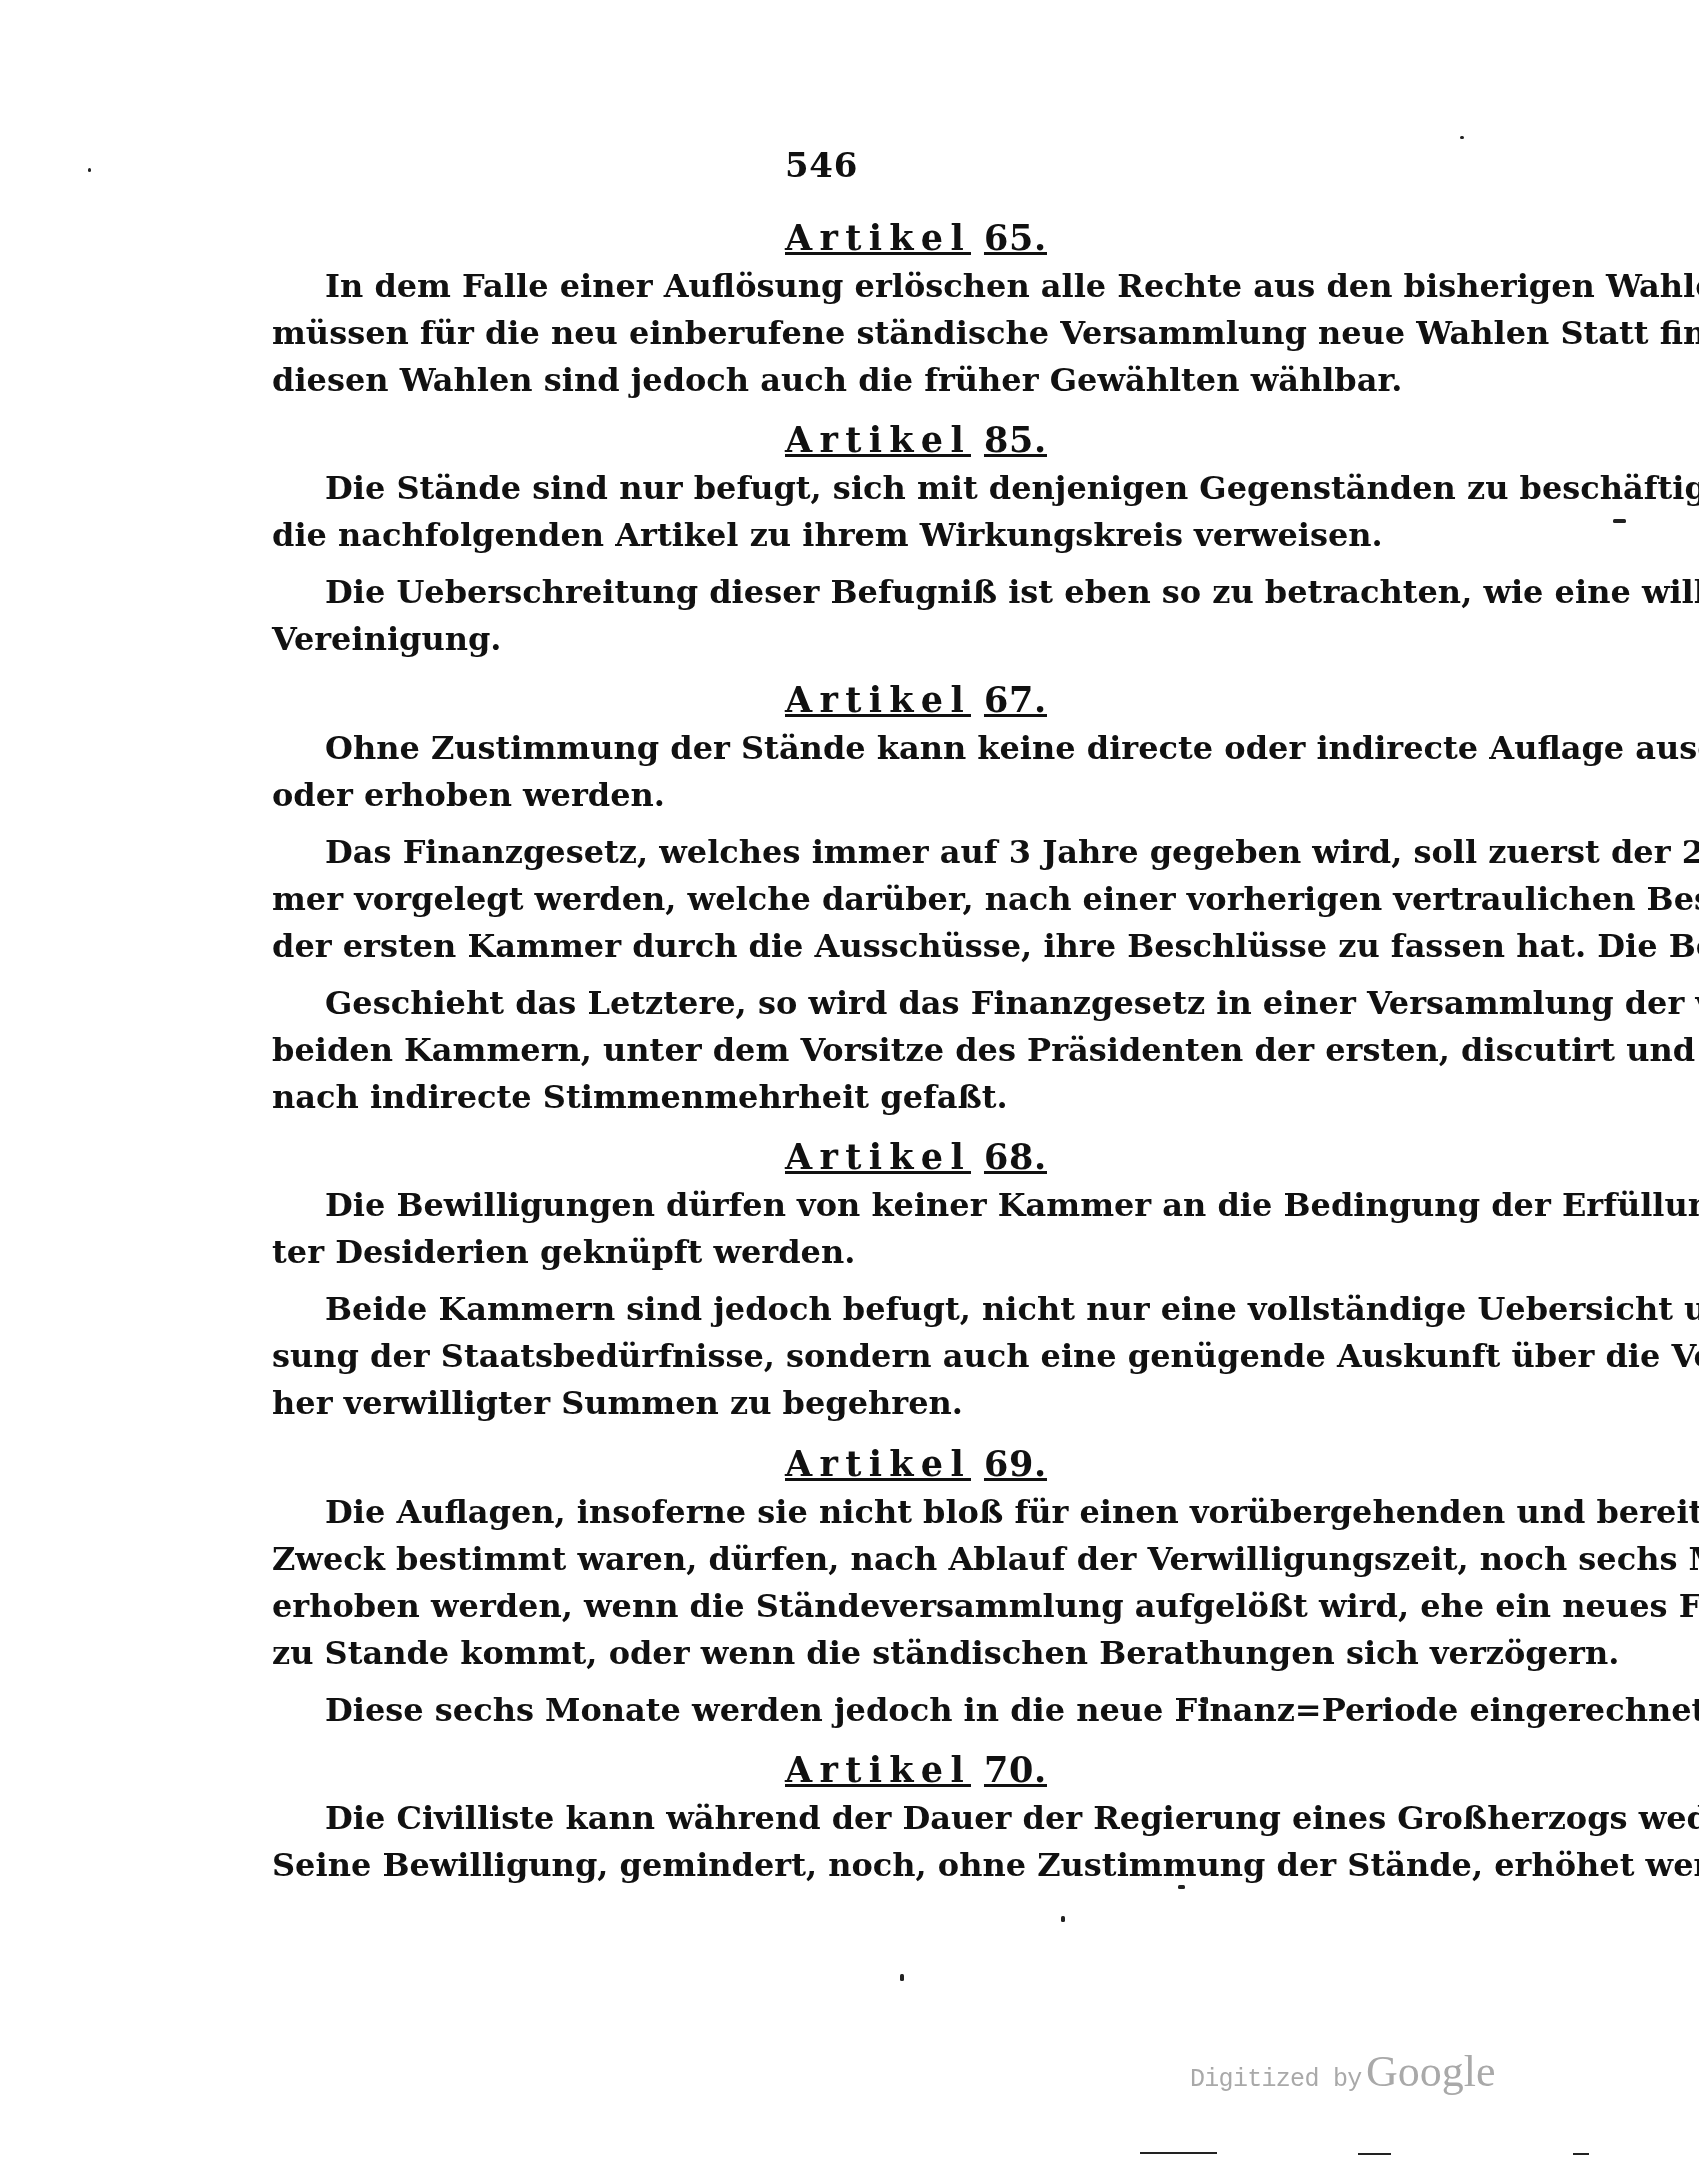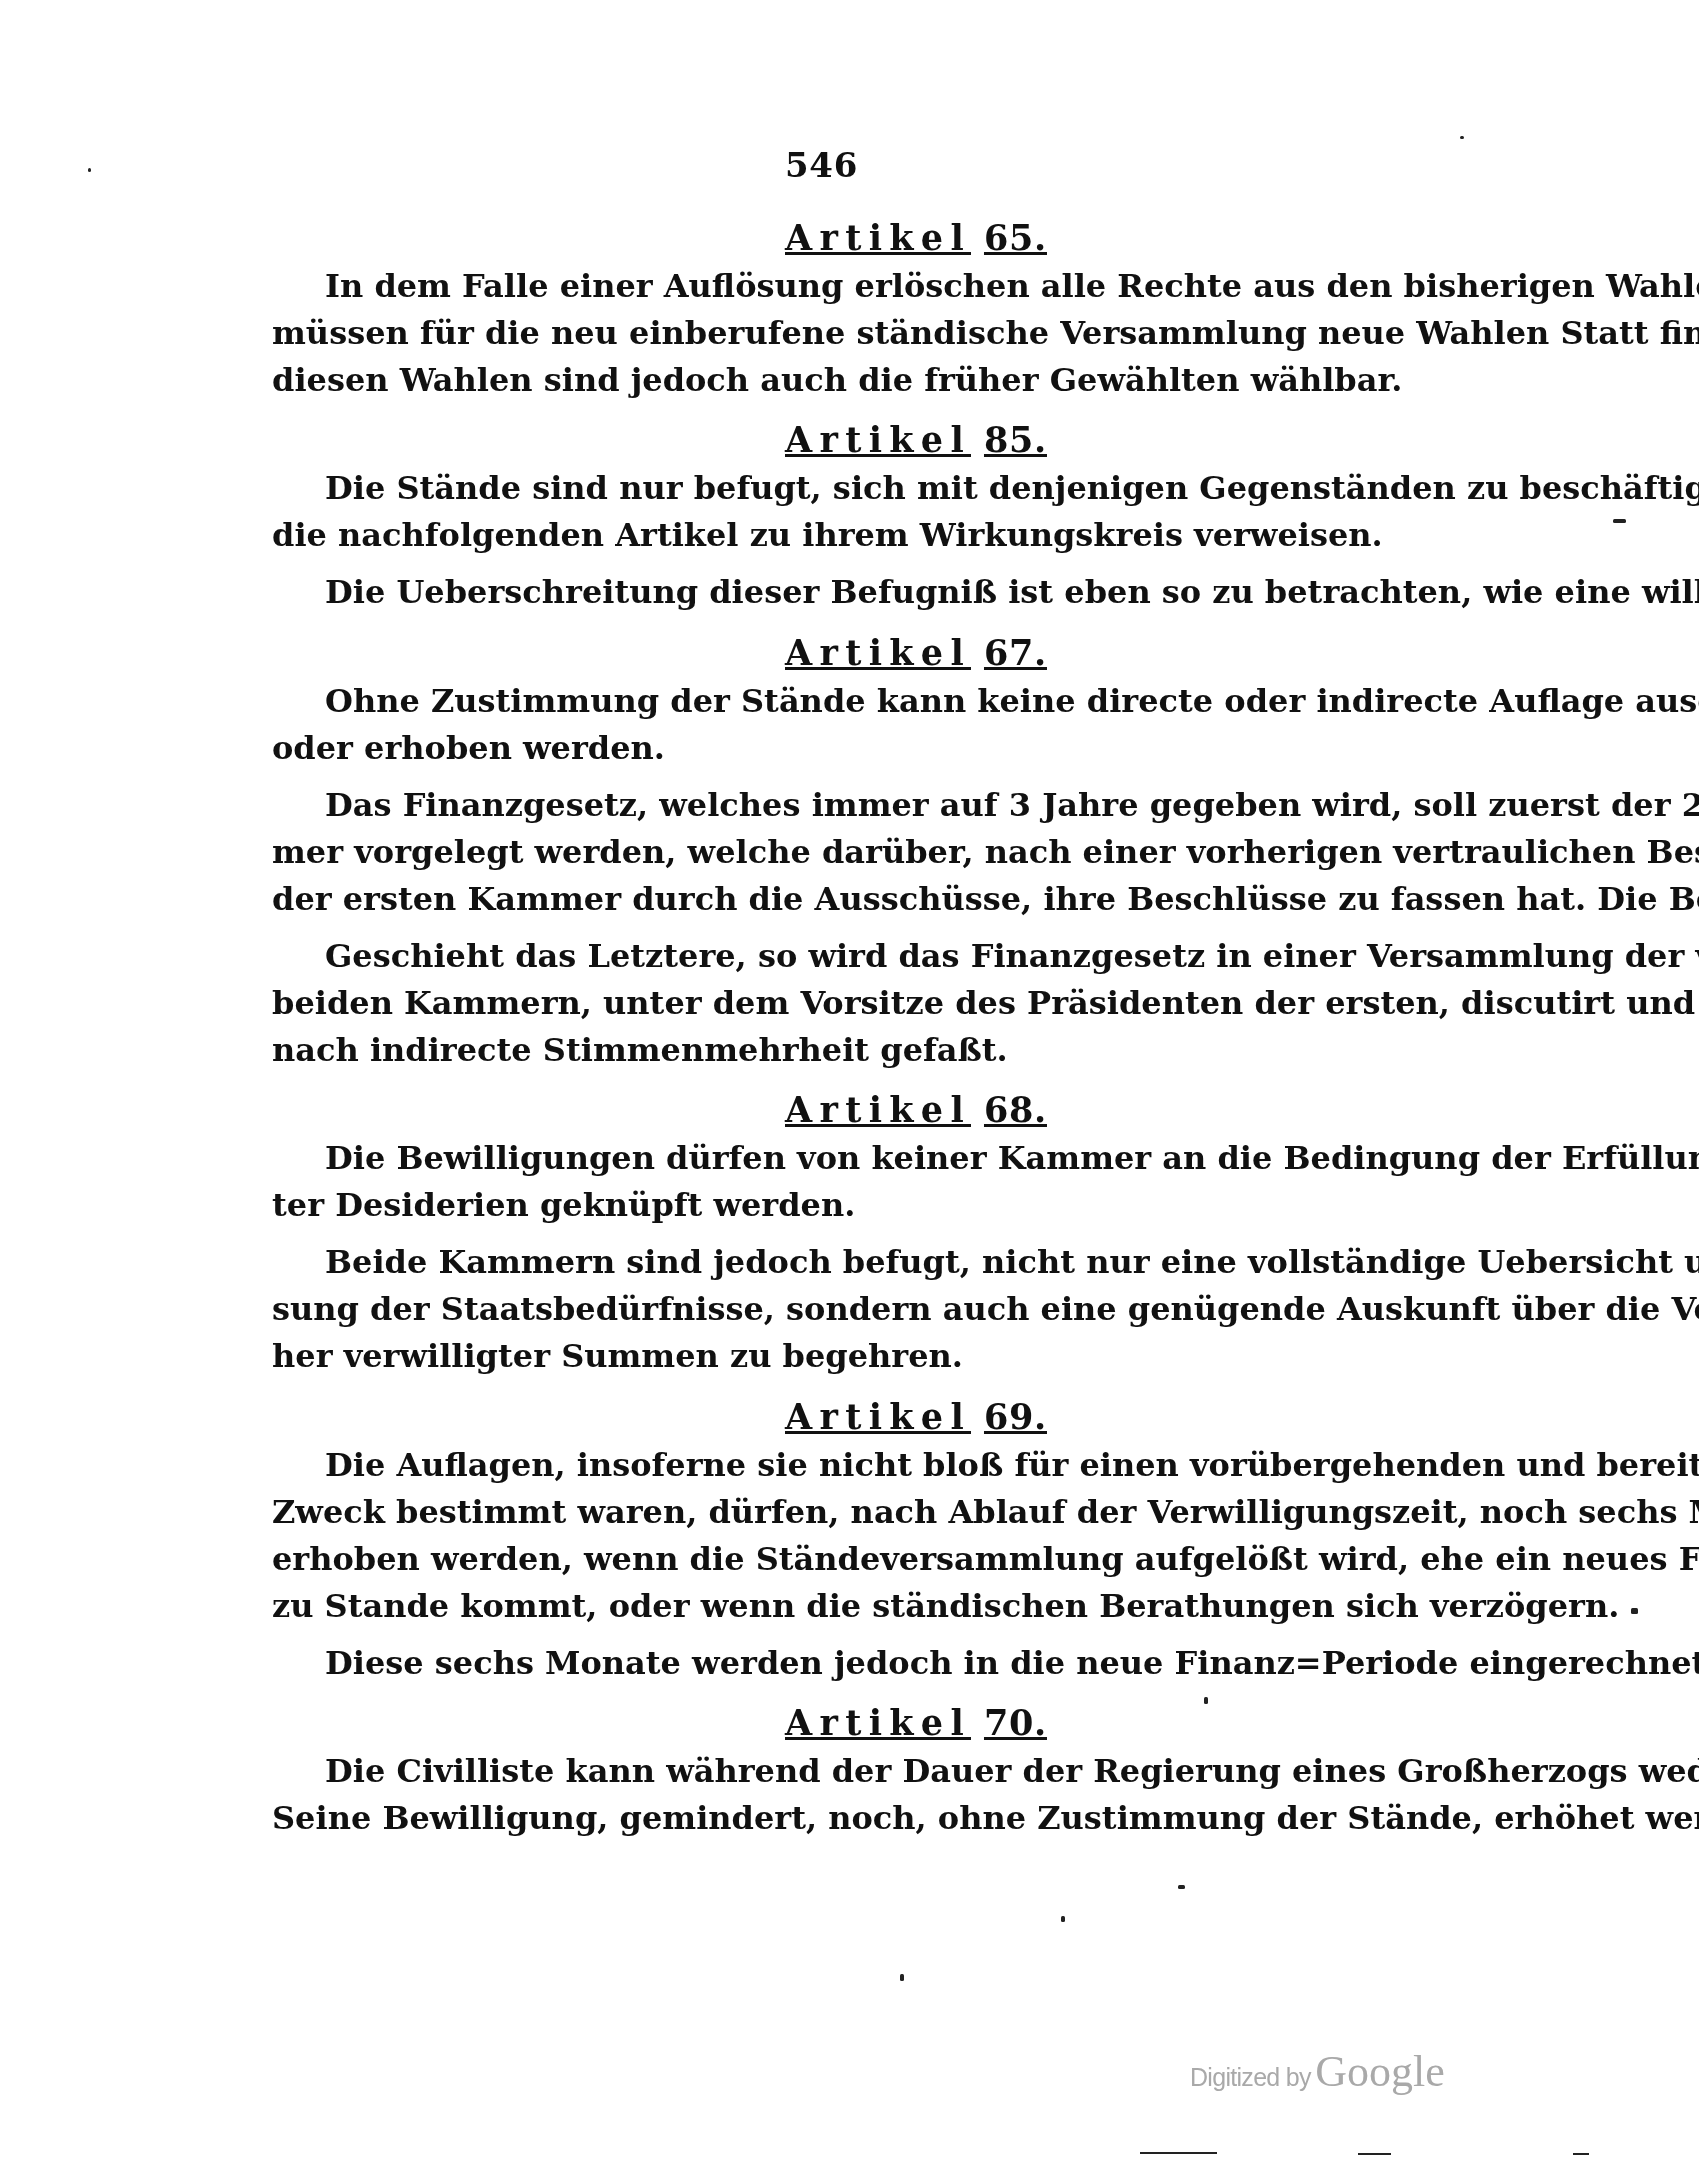--- a/index.html
+++ b/index.html
@@ -29,21 +29,21 @@
     .line.last { text-align-last: left; }
     .line.first { padding-left: 7.3px; }
     .speck {
       position: absolute; background: #222; border-radius: 1.5px;
     }
     .watermark {
       position: absolute; left: 1190px; top: 2046px;
       color: #a9a9a9; white-space: nowrap;
     }
     .watermark .small {
-      font-family: Liberation Sans, sans-serif; font-size: 25px;
+      font-family: Liberation Mono, monospace; font-size: 25px;
       vertical-align: baseline; letter-spacing: -0.7px;
     }
     .watermark .big {
       font-family: "Liberation Serif", serif; font-size: 44px;
       margin-left: 4.4px; vertical-align: baseline;
     }
     .rule { position: absolute; background: #222; height: 2.2px; }
   </style>
 </head>
 <body>
@@ -62,20 +62,21 @@
   </section>
 
   <section>
     <h2 class="heading"><span>Artikel</span><span class="num">85.</span></h2>
     <p class="para">
       <span class="line first" style="padding-left:53px">Die Stände sind nur befugt, sich mit denjenigen Gegenständen zu beschäftigen, welche</span>
       <span class="line last">die nachfolgenden Artikel zu ihrem Wirkungskreis verweisen.</span>
     </p>
     <p class="para">
       <span class="line first" style="padding-left:53px">Die Ueberschreitung dieser Befugniß ist eben so zu betrachten, wie eine willkührliche</span>
+      <span class="line last">Vereinigung.</span>
     </p>
   </section>
 
   <section>
     <h2 class="heading"><span>Artikel</span><span class="num">67.</span></h2>
     <p class="para">
       <span class="line first" style="padding-left:53px">Ohne Zustimmung der Stände kann keine directe oder indirecte Auflage ausgeschrieben</span>
       <span class="line last">oder erhoben werden.</span>
     </p>
     <p class="para">

